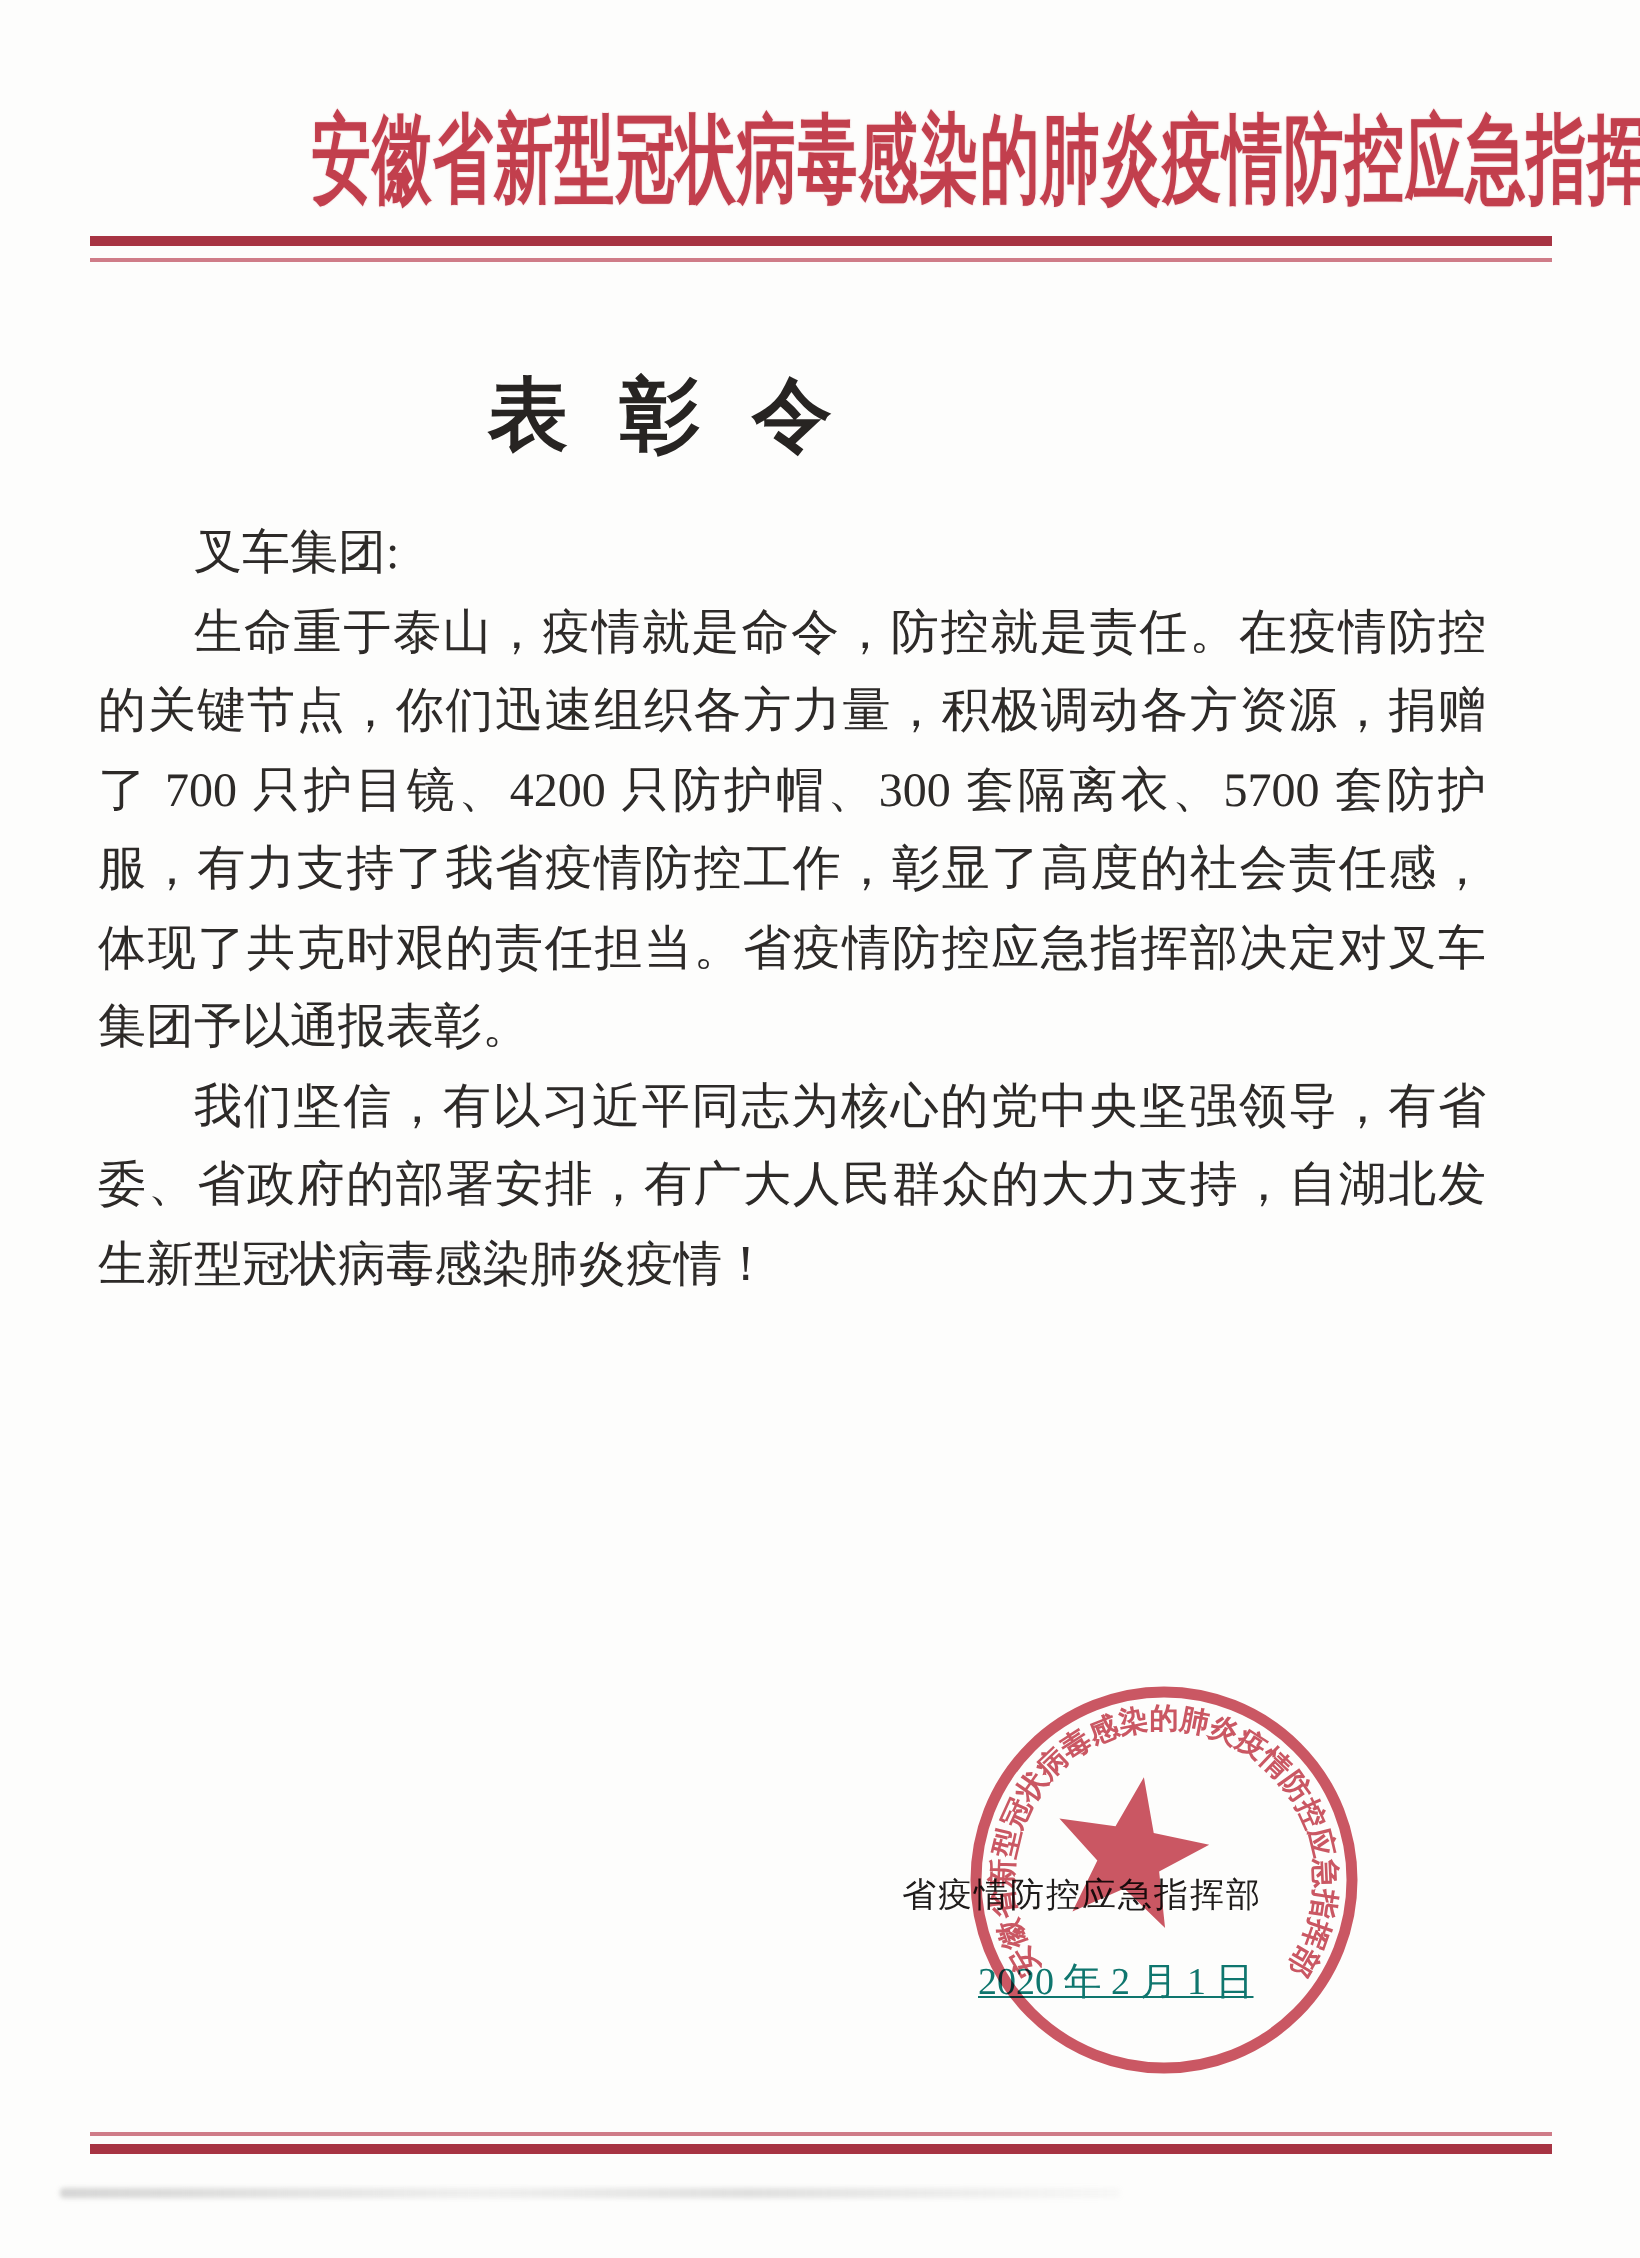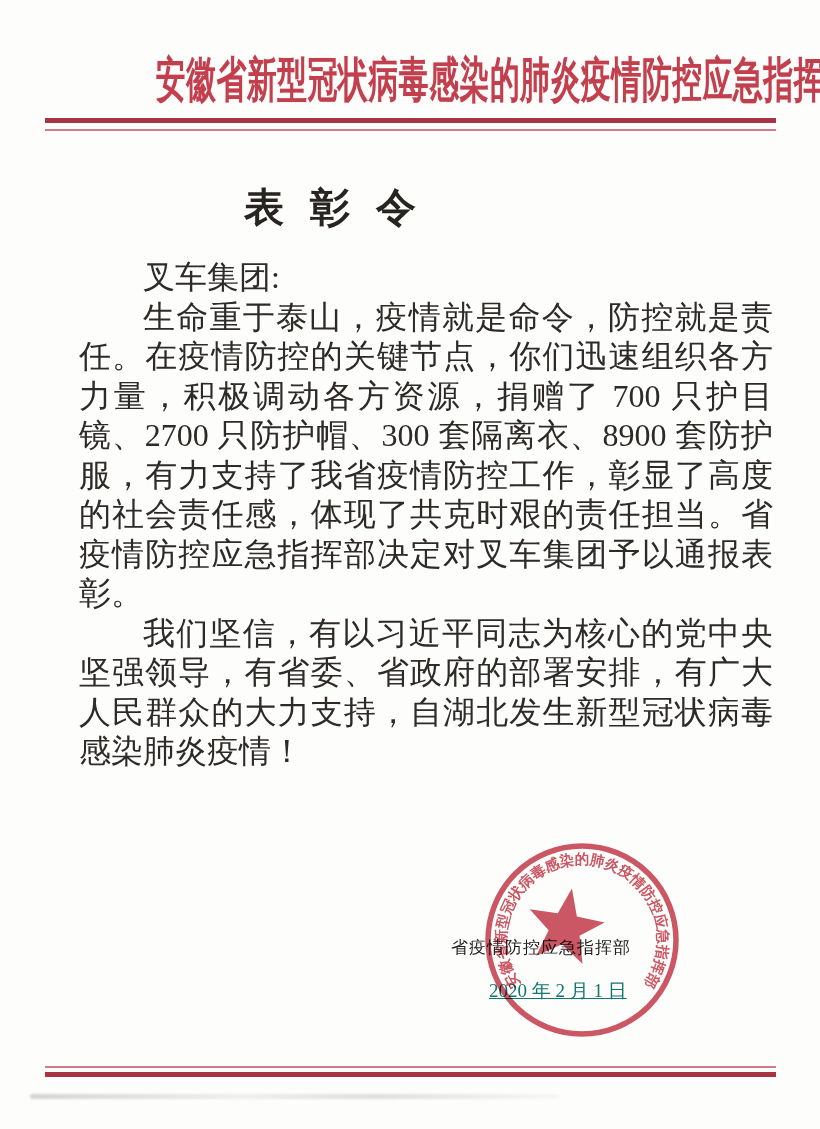--- a/index.html
+++ b/index.html
@@ -44,22 +44,22 @@
     font-size:40px;
     font-weight:bold;
     color:#272422;
     letter-spacing:0.65em;
     padding-left:0.65em;
     box-sizing:border-box;
   }
   
   .body-text{
     position:absolute;
-    top:258px;left:79px;width:694px;
-    font-size:32px;
+    top:258px;left:49px;width:694px;
+    font-size:24px;
     line-height:39.5px;
     color:#2d2a28;
     text-align:justify;
     text-justify:inter-ideograph;
   }
   .body-text p{margin:0;text-indent:2em;}
   .salutation{text-indent:0;}
   
   .sig-org{
     position:absolute;
@@ -103,21 +103,21 @@
 <div class="page">
 
   <div class="org-name">安徽省新型冠状病毒感染的肺炎疫情防控应急指挥部</div>
   <div class="rule rule-h-thick"></div>
   <div class="rule rule-h-thin"></div>
 
   <div class="doc-title">表彰令</div>
 
   <div class="body-text">
     <p class="salutation">叉车集团:</p>
-    <p>生命重于泰山，疫情就是命令，防控就是责任。在疫情防控的关键节点，你们迅速组织各方力量，积极调动各方资源，捐赠了 700 只护目镜、2700 只防护帽、300 套隔离衣、8900 套防护服，有力支持了我省疫情防控工作，彰显了高度的社会责任感，体现了共克时艰的责任担当。省疫情防控应急指挥部决定对叉车集团予以通报表彰。</p>
+    <p>生命重于泰山，疫情就是命令，防控就是责任。在疫情防控的关键节点，你们迅速组织各方力量，积极调动各方资源，捐赠了 700 只护目镜、4200 只防护帽、300 套隔离衣、5700 套防护服，有力支持了我省疫情防控工作，彰显了高度的社会责任感，体现了共克时艰的责任担当。省疫情防控应急指挥部决定对叉车集团予以通报表彰。</p>
     <p>我们坚信，有以习近平同志为核心的党中央坚强领导，有省委、省政府的部署安排，有广大人民群众的大力支持，自湖北发生新型冠状病毒感染肺炎疫情！</p>
   </div>
 
   <div class="sig-org">省疫情防控应急指挥部</div>
   <div class="sig-date">2020 年 2 月 1 日</div>
 
   <svg class="seal" viewBox="0 0 230 212">
     <defs>
       <path id="sealArc" d="M 53.8 152.9 A 76 76 0 1 1 170.2 152.9" fill="none"></path>
     </defs>

